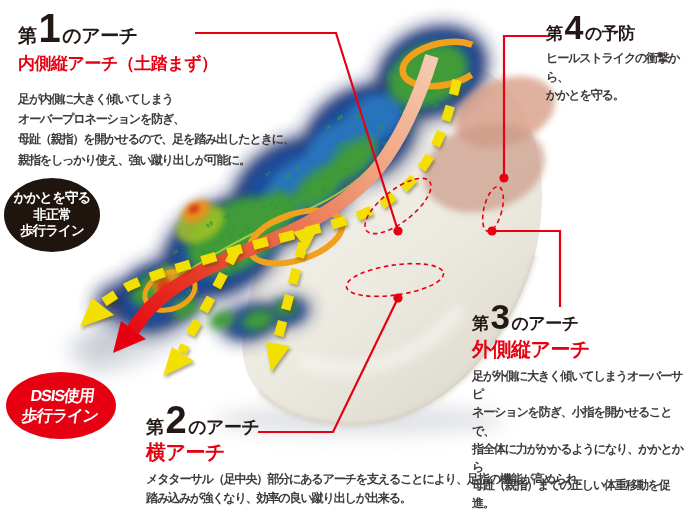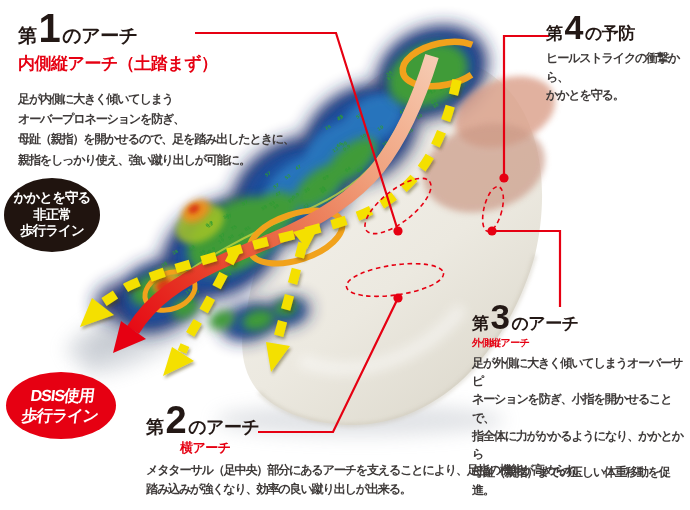--- a/index.html
+++ b/index.html
@@ -17,26 +17,26 @@
         letter-spacing:-1.3px;white-space:pre-line;margin-top:14px;}
   
   #blk1{left:18px;top:10px;width:330px;}
   #blk4{left:546px;top:12px;width:150px;}
   #blk4 .hdr .pre,#blk4 .hdr .suf{font-size:17px;}
   #blk4 .num{font-size:34px;}
   #blk4 .body{line-height:18.6px;margin-top:4px;}
   #blk3{left:472px;top:301px;width:218px;}
   #blk3 .hdr .pre,#blk3 .hdr .suf{font-size:17px;}
   #blk3 .num{font-size:35px;}
-  #blk3 .sub{font-size:10px;margin-top:1px;}
+  #blk3 .sub{font-size:20px;margin-top:1px;}
   #blk3 .body{line-height:18.2px;margin-top:4px;}
   #blk2{left:146px;top:403px;width:470px;}
   #blk2 .hdr .pre,#blk2 .hdr .suf{font-size:18px;}
   #blk2 .num{font-size:38px;}
-  #blk2 .sub{font-size:13px;margin-top:0px;margin-left:34px;}
+  #blk2 .sub{font-size:20px;margin-top:0px;}
   #blk2 .body{line-height:18.6px;margin-top:4px;font-family:Liberation Serif, serif;}
   .badge{position:absolute;z-index:6;border-radius:50%;display:flex;align-items:center;justify-content:center;text-align:center;}
   .badge .btxt{color:#fff;font-weight:800;white-space:pre-line;}
   #badgeBlack{left:4px;top:178px;width:96px;height:74px;background:#20140f;}
   #badgeBlack .btxt{font-size:13.5px;line-height:16.5px;letter-spacing:-1px;}
   #badgeRed{left:6px;top:372px;width:110px;height:67px;background:#e60012;}
   #badgeRed .btxt{font-size:16px;line-height:20px;letter-spacing:-1px;transform:skewX(-7deg);}
   .hm-num{font-family:"DejaVu Sans",sans-serif;font-size:4.4px;font-weight:600;fill:#2f9b33;opacity:.9;}
 </style>
 </head>

